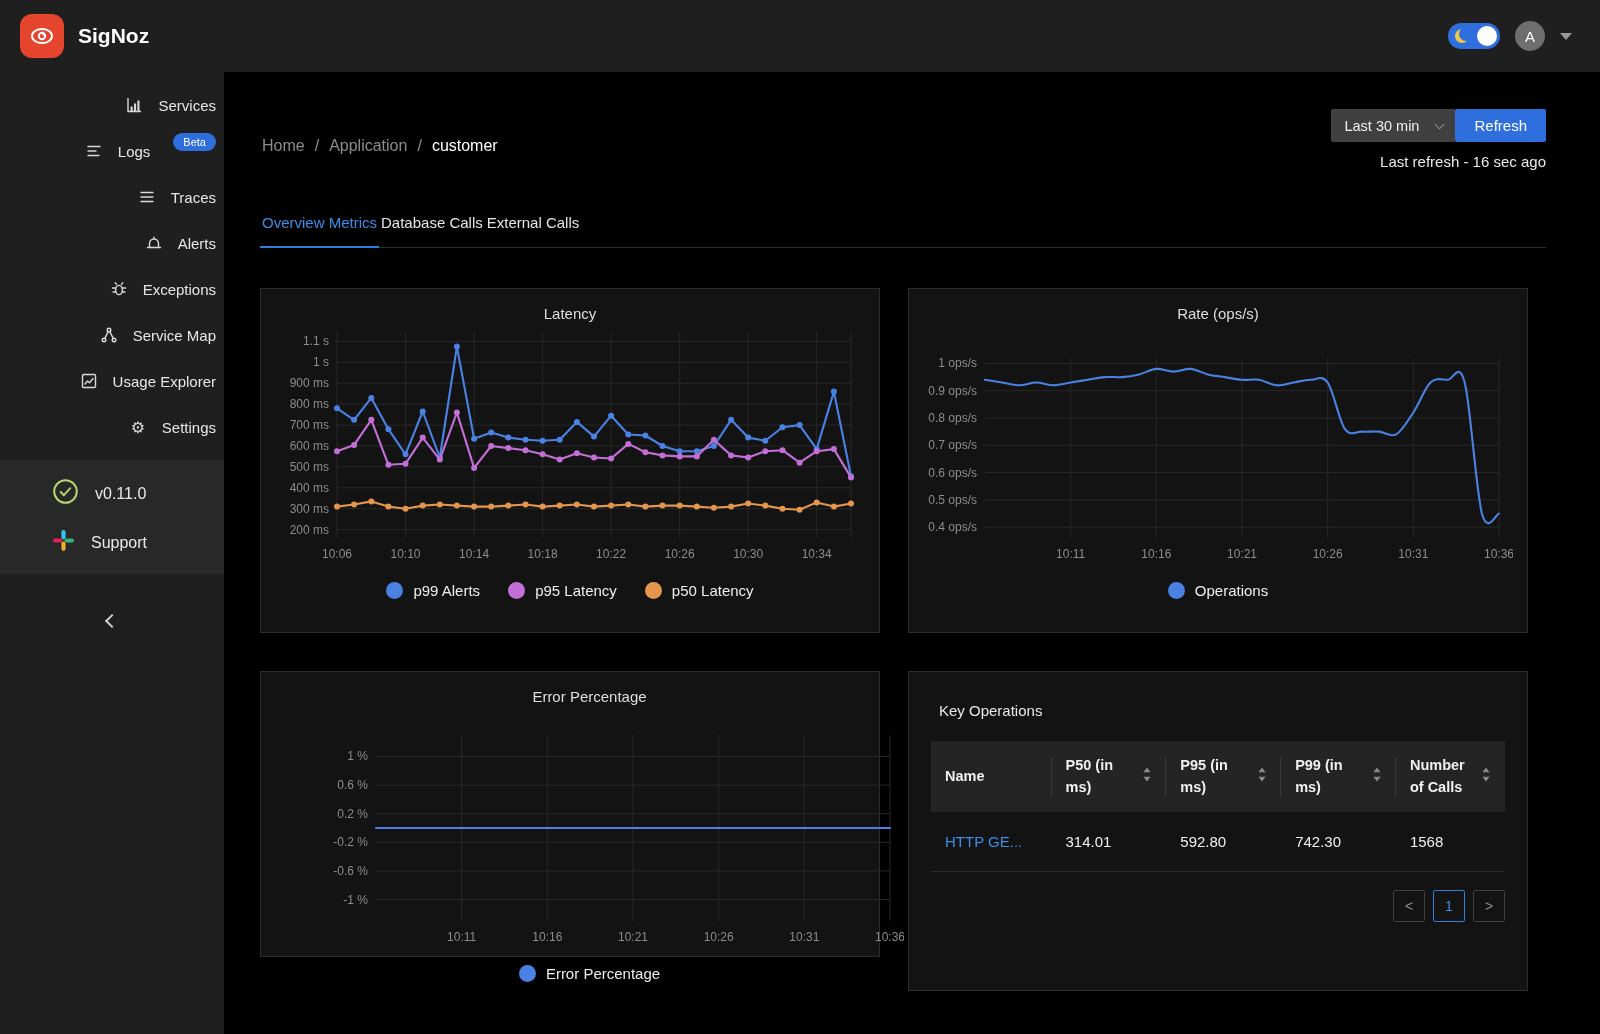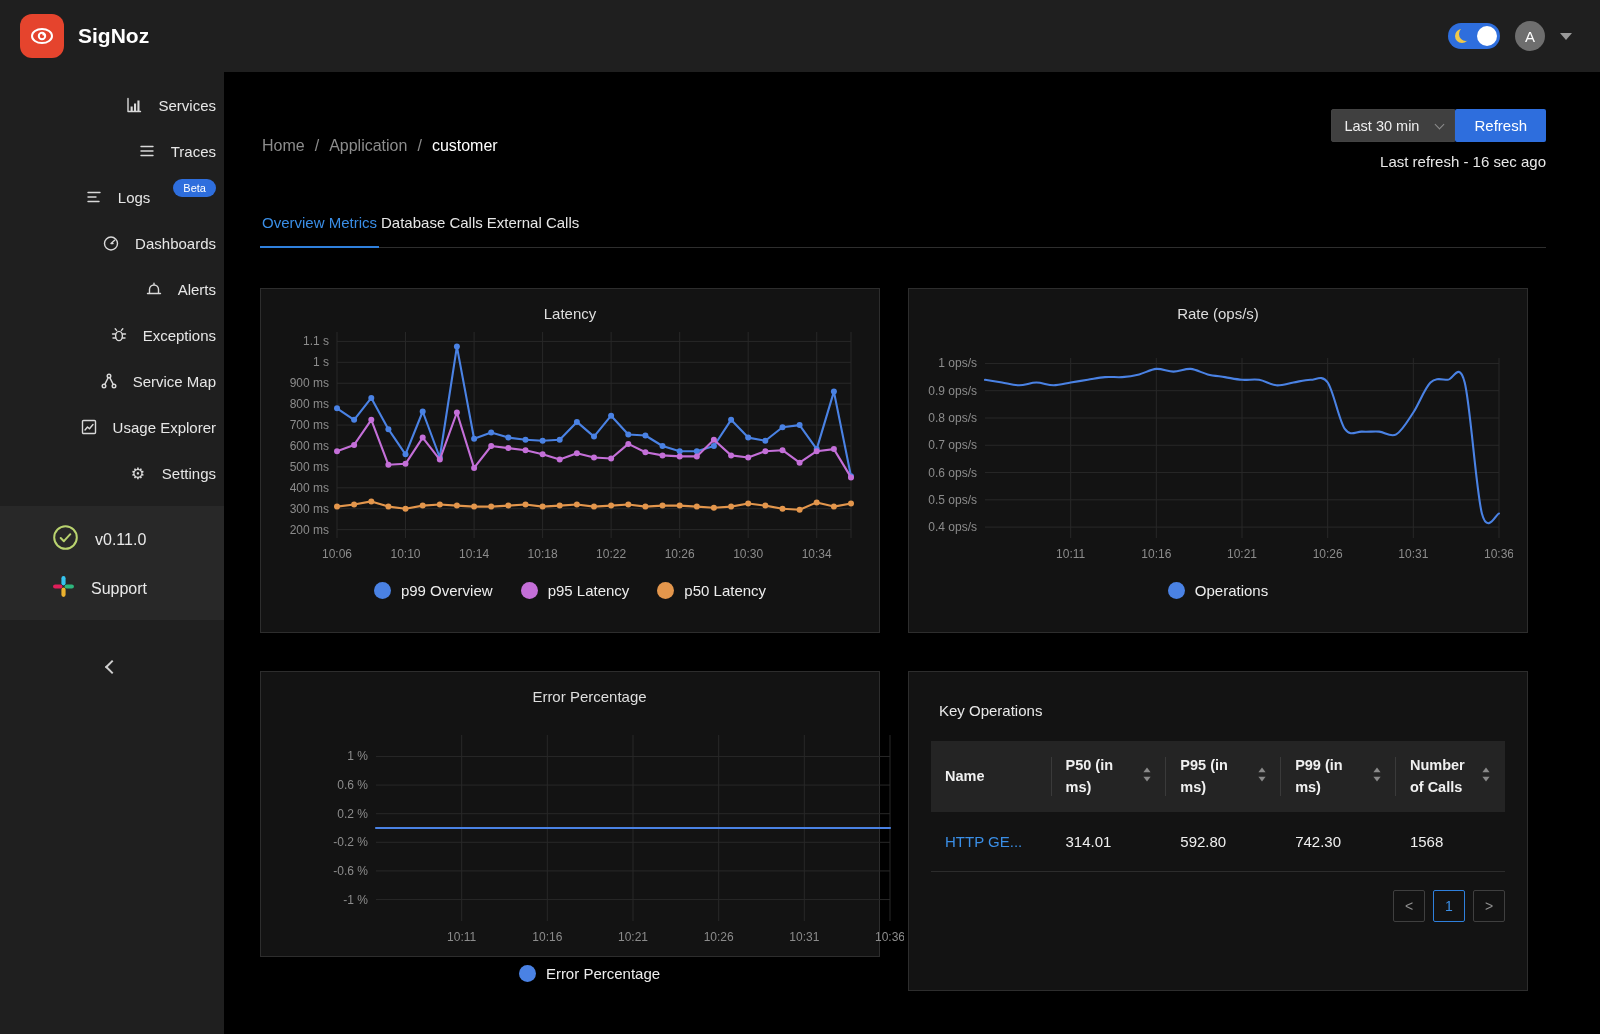--- a/index.html
+++ b/index.html
@@ -119,42 +119,33 @@
             <rect x="5.6" y="10.5" width="2.1" height="5" fill="#d9d9d9"></rect>
             <rect x="9" y="7.5" width="2.1" height="8" fill="#d9d9d9"></rect>
             <rect x="12.4" y="4.5" width="2.1" height="11" fill="#d9d9d9"></rect>
           </svg>
         </span>
         <span>Services</span>
       </div>
       <div class="nav-item">
         <span class="icon">
           <svg width="18" height="18" viewBox="0 0 18 18">
-            <path d="M3 4.5H15 M3 9H15 M3 13.5H15" stroke="#d9d9d9" stroke-width="1.4" fill="none" stroke-linecap="round" stroke-linejoin="round"></path>
-          </svg>
-        </span>
-        <span>Traces</span>
-      </div>
-      <div class="nav-item">
-        <span class="icon">
-          <svg width="18" height="18" viewBox="0 0 18 18">
             <path d="M3 4.5H15 M3 9H11 M3 13.5H14" stroke="#d9d9d9" stroke-width="1.4" fill="none" stroke-linecap="round" stroke-linejoin="round"></path>
           </svg>
         </span>
         <span>Logs</span>
         <span class="badge" style="background: rgb(46, 110, 221);">Beta</span>
       </div>
       <div class="nav-item">
         <span class="icon">
           <svg width="18" height="18" viewBox="0 0 18 18">
-            <circle cx="9" cy="9.5" r="6.5" stroke="#d9d9d9" stroke-width="1.4" fill="none" stroke-linecap="round" stroke-linejoin="round"></circle>
-            <path d="M9 9.5L12.6 6.2 M9 9.5h2" stroke="#d9d9d9" stroke-width="1.4" fill="none" stroke-linecap="round" stroke-linejoin="round"></path>
-          </svg>
-        </span>
-        <span>Dashboards</span>
+            <path d="M3 4.5H15 M3 9H15 M3 13.5H15" stroke="#d9d9d9" stroke-width="1.4" fill="none" stroke-linecap="round" stroke-linejoin="round"></path>
+          </svg>
+        </span>
+        <span>Traces</span>
       </div>
       <div class="nav-item">
         <span class="icon">
           <svg width="18" height="18" viewBox="0 0 18 18">
             <path d="M4.5 13V9.5a4.5 4.5 0 0 1 9 0V13 M2.5 13.5H15.5 M9 5V3.2" stroke="#d9d9d9" stroke-width="1.4" fill="none" stroke-linecap="round" stroke-linejoin="round"></path>
           </svg>
         </span>
         <span>Alerts</span>
       </div>
       <div class="nav-item">
@@ -375,21 +366,21 @@
             <circle cx="492.3" cy="181.6" r="3" fill="#e3964c"></circle>
             <circle cx="509.5" cy="184.7" r="3" fill="#e3964c"></circle>
             <circle cx="526.6" cy="185.8" r="3" fill="#e3964c"></circle>
             <circle cx="543.7" cy="178.4" r="3" fill="#e3964c"></circle>
             <circle cx="560.9" cy="182.6" r="3" fill="#e3964c"></circle>
             <circle cx="578.0" cy="179.5" r="3" fill="#e3964c"></circle>
           </svg></div>
       <div class="legend" id="legend-0">
           <div class="legend-item">
             <span class="legend-dot" style="background: rgb(74, 130, 228);"></span>
-            <span>p99 Overview</span>
+            <span>p99 Alerts</span>
           </div>
           <div class="legend-item">
             <span class="legend-dot" style="background: rgb(196, 111, 216);"></span>
             <span>p95 Latency</span>
           </div>
           <div class="legend-item">
             <span class="legend-dot" style="background: rgb(227, 150, 76);"></span>
             <span>p50 Latency</span>
           </div>
         </div>

